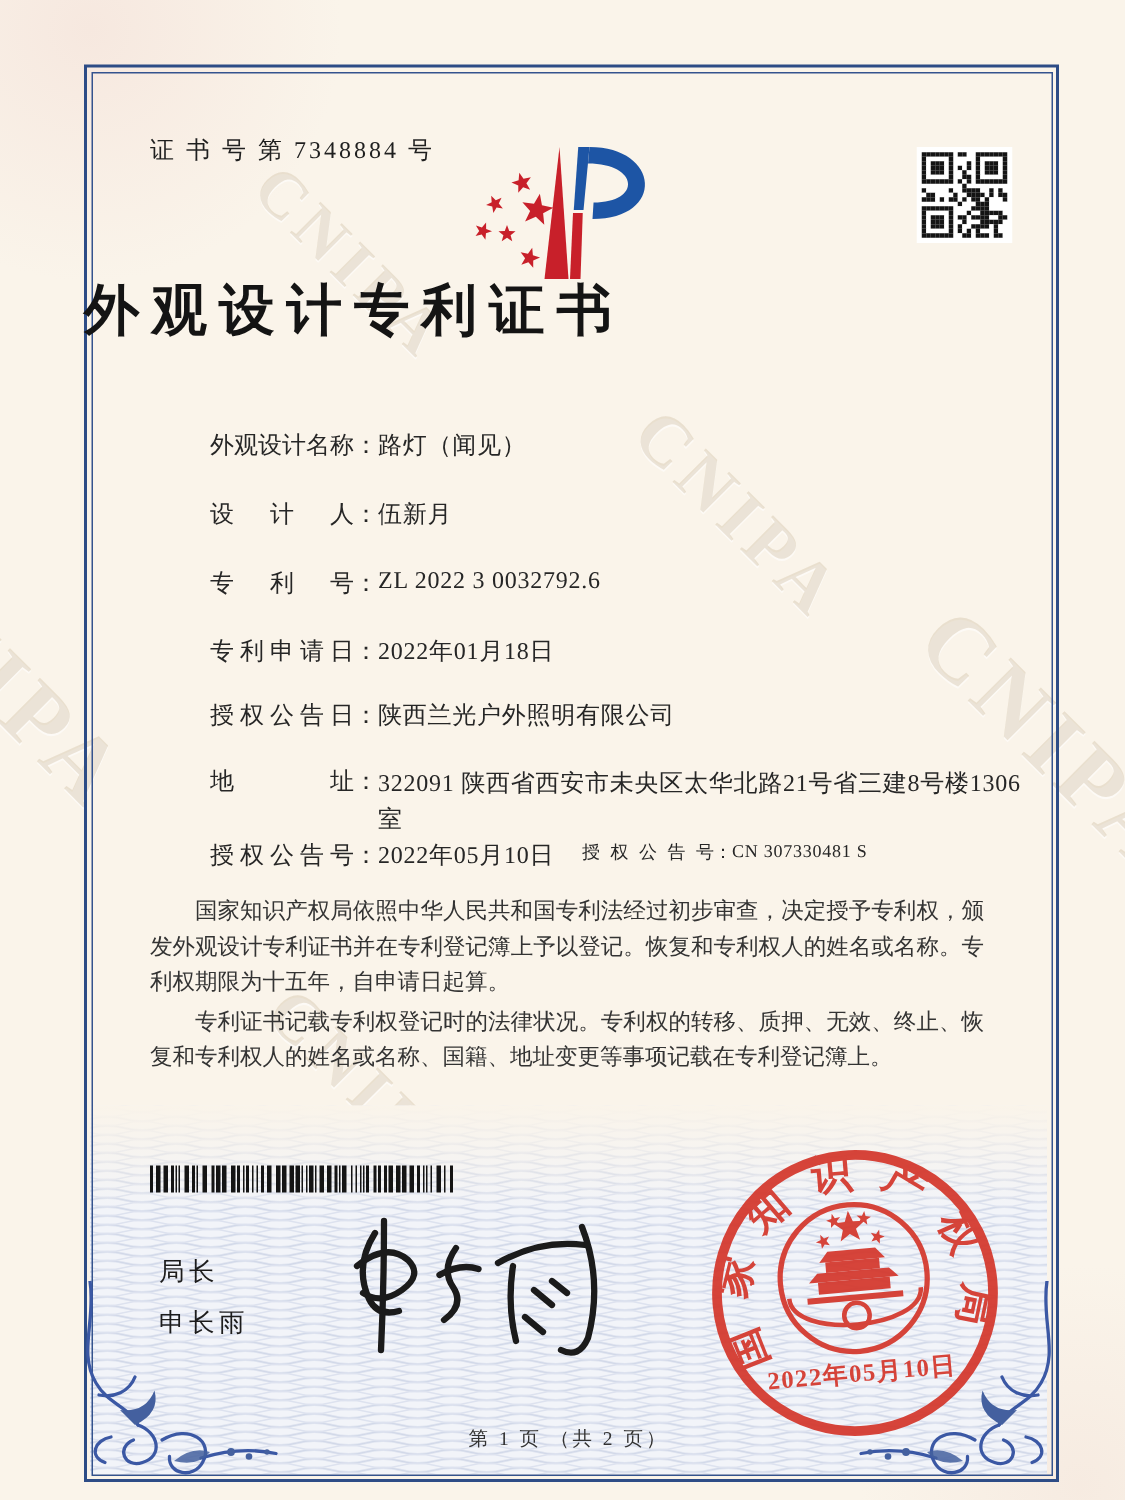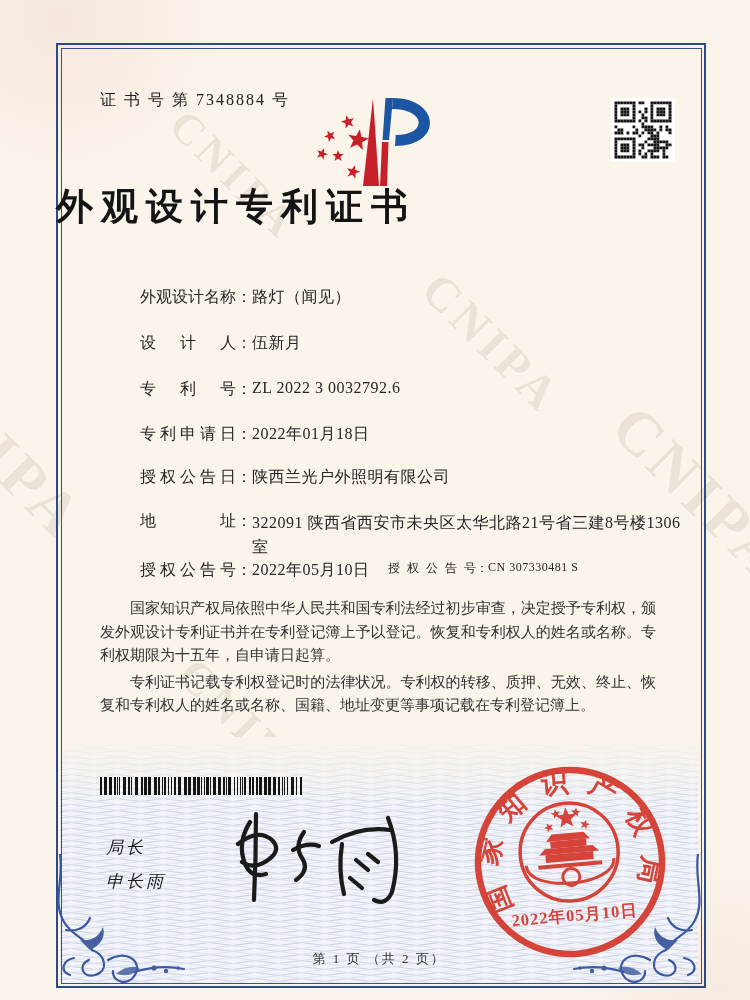--- a/index.html
+++ b/index.html
@@ -41,21 +41,21 @@
   .fcolon{display:inline-block;vertical-align:top;}
   .fvalue{display:inline-block;letter-spacing:.5px;vertical-align:top;}
   .fvalue.wrap{white-space:normal;width:440px;line-height:24px;}
   .frow2{left:388px;font-size:12px;color:#262626;white-space:nowrap;}
   .flabel2{display:inline-block;width:88px;text-align:justify;text-align-last:justify;vertical-align:top;}
   .bodytext{left:100px;top:597px;width:556px;font-size:15px;line-height:23.5px;color:#333;
     text-align:justify;}
   .bodytext p{margin:0 0 3px 0;text-indent:2em;}
   .director{left:106px;top:836px;font-family:"Liberation Sans","DejaVu Sans",sans-serif;
     font-size:17px;letter-spacing:3px;color:#1c1c1c;z-index:6;}
-  .director p{margin:0 0 11px 0;font-style:italic;}
+  .director p{margin:0 0 11px 0;}
   .footer{left:56px;top:950px;width:646px;text-align:center;font-size:13px;
     letter-spacing:2px;color:#333;z-index:6;}
   #barcode{left:100px;top:777px;width:206px;height:18px;font-size:0;z-index:6;}
   #barcode i{display:inline-block;height:100%;background:#141414;vertical-align:top;}
   .sig{left:215px;top:796px;z-index:6;}
   .seal{left:468px;top:760px;z-index:7;opacity:.93;}
   .qr{left:611px;top:98px;z-index:6;}
   svg{display:block;}
 </style>
 </head>

